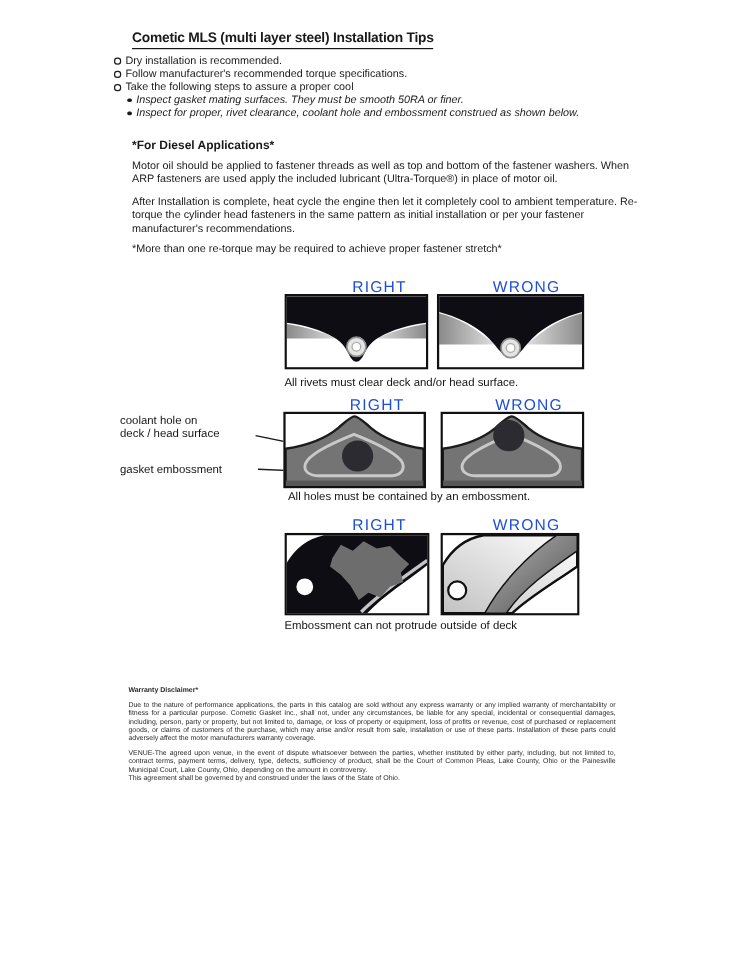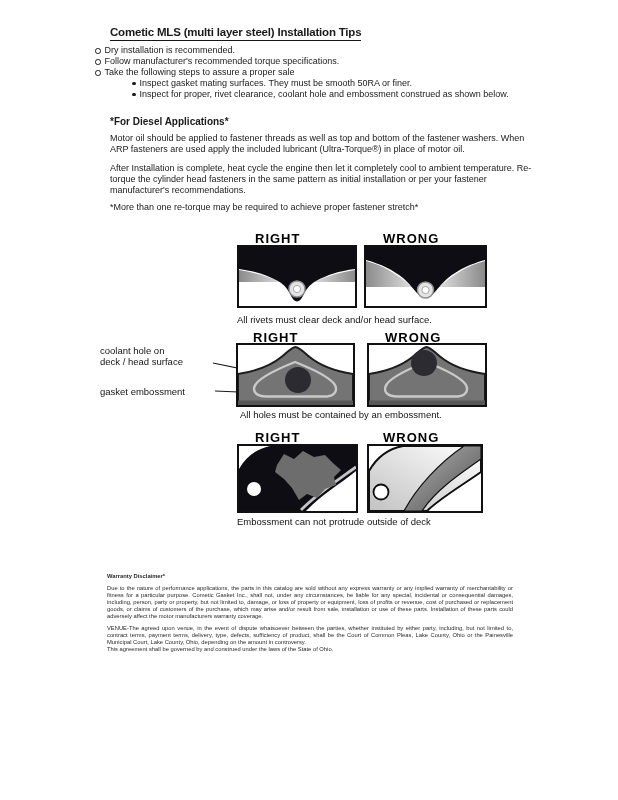--- a/index.html
+++ b/index.html
@@ -11,26 +11,26 @@
   
   #title{
     left:110px;top:26px;font-size:11.5px;font-weight:bold;letter-spacing:-0.2px;
     border-bottom:1.5px solid #161616;padding-bottom:2px;white-space:nowrap;
   }
   
   .brow{display:flex;align-items:flex-start;line-height:11px;font-size:9px;}
   .bullets{left:95px;top:45px;width:470px;}
   .odot{width:3.5px;height:3.5px;border:1px solid #1a1a1a;border-radius:50%;margin:3px 4px 0 0;flex:none;}
   .sdot{width:3.5px;height:3.5px;background:#1a1a1a;border-radius:50%;margin:3.5px 4px 0 0;flex:none;}
-  .sub{margin-left:37px;}
+  .sub{margin-left:11px;font-style:italic;}
   
   #dheading{left:110px;top:116px;font-size:10px;font-weight:bold;}
   .para{left:110px;font-size:9px;line-height:10.8px;width:430px;}
   
-  .fighead{font-size:13px;font-weight:700;letter-spacing:1px;text-align:left;width:84px;color:#000000;}
+  .fighead{font-size:13px;font-weight:400;letter-spacing:1px;text-align:right;width:84px;color:#1d4ed8;}
   .figcap{font-size:9.5px;line-height:11px;color:#121212;}
   .figbox{line-height:0;}
   .lab{font-size:9.5px;line-height:11px;width:113px;color:#141414;}
   #footer-code{left:390px;top:756px;font-size:14.5px;color:#222;}
   
   #legal{left:107px;top:573px;width:406px;font-size:5.8px;line-height:7px;color:#2a2a2a;}
   #legal .lh{font-weight:bold;margin:0 0 5px 0;}
   #legal p{margin:0 0 5px 0;text-align:justify;}
   #legal p.tight{margin-bottom:0;}
 </style>
@@ -45,21 +45,21 @@
     <div class="brow">
       <span class="odot"></span>
       <span>Dry installation is recommended.</span>
     </div>
     <div class="brow">
       <span class="odot"></span>
       <span>Follow manufacturer's recommended torque specifications.</span>
     </div>
     <div class="brow">
       <span class="odot"></span>
-      <span>Take the following steps to assure a proper sale</span>
+      <span>Take the following steps to assure a proper cool</span>
     </div>
     <div class="brow sub">
       <span class="sdot"></span>
       <span>Inspect gasket mating surfaces.  They must be smooth 50RA or finer.</span>
     </div>
     <div class="brow sub">
       <span class="sdot"></span>
       <span>Inspect for proper, rivet clearance, coolant hole and embossment construed as shown below.</span>
     </div>
   </div>

